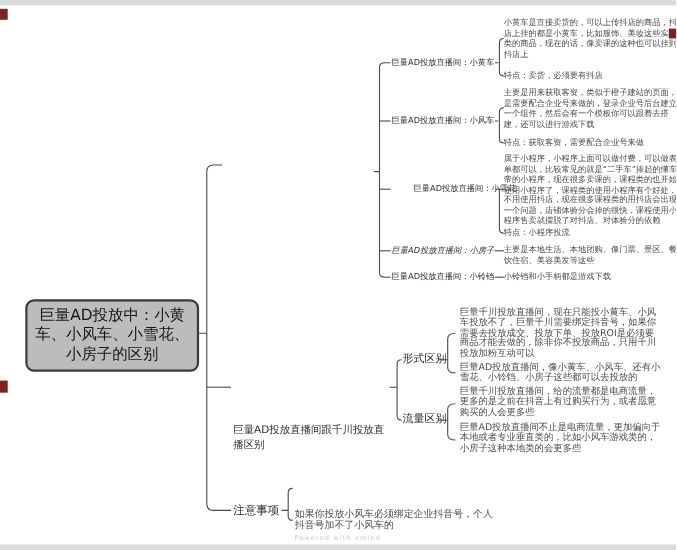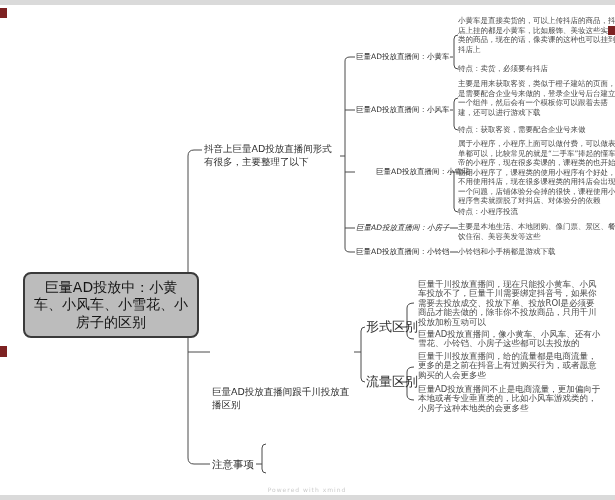--- a/index.html
+++ b/index.html
@@ -6,36 +6,36 @@
   #canvas{
     position:relative;width:615px;height:500px;background:#ffffff;
     font-family:"DejaVu Sans",sans-serif;color:#3d3d3d;overflow:hidden;
   }
   .edgebar{position:absolute;left:0;width:615px;height:5px;background:#dadada;}
   #edgebar-top{top:0;}
   #edgebar-bottom{bottom:0;}
   svg.connectors{position:absolute;left:0;top:0;}
   .node{position:absolute;line-height:1.25;}
   .root-topic{
-    left:23px;top:272px;width:176px;height:66px;
+    left:23px;top:272px;width:158px;height:66px;
     background:#bcbcbc;border:2px solid #3a3a3a;border-radius:8px;
     display:flex;align-items:center;justify-content:center;text-align:center;
     font-size:14px;color:#151515;box-sizing:border-box;padding:2px 6px;
   }
   .main-label{font-size:9.5px;line-height:13px;color:#2e2e2e;}
   .branch1-label{left:204px;top:142px;width:136px;}
   .branch2-label{left:212px;top:341px;width:142px;margin-top:44px;}
   .branch3-label{left:212px;top:457px;width:60px;font-size:10.5px;line-height:14px;}
   .subtopic{font-size:7.5px;line-height:10px;color:#2e2e2e;white-space:nowrap;}
   .sub-c0{left:356px;top:52px;}
   .sub-c1{left:356px;top:105px;}
   .sub-c2{left:376px;top:167px;text-align:right;}
   .sub-c3{left:356px;top:223px;font-style:italic;}
   .sub-c4{left:356px;top:247px;}
-  .difftopic{font-size:13px;line-height:11px;color:#2e2e2e;white-space:nowrap;}
+  .difftopic{font-size:10px;line-height:11px;color:#2e2e2e;white-space:nowrap;}
   .diff-form{left:366px;top:321px;}
   .diff-traffic{left:366px;top:376px;}
   .detail{font-size:7.5px;line-height:9.5px;color:#4a4a4a;width:160px;left:458px;}
   .det-d0{top:16px;}
   .det-f0{top:64px;}
   .det-d1{top:79px;}
   .det-f1{top:125px;}
   .det-d2{top:139px;}
   .det-f2{top:207px;}
   .det-d3{top:222px;}
@@ -79,21 +79,20 @@
     <path d="M 450 228 H 458"></path>
     <path d="M 450 252 H 458"></path>
     <path d="M 354 352 H 361 M 365 327 Q 361 327 361 331 V 378 Q 361 382 365 382"></path>
     <path d="M 398 327 H 407 M 414 303 Q 407 303 407 308 V 334 Q 407 339 414 339"></path>
     <path d="M 398 382 H 407 M 414 367 Q 407 367 407 372 V 395 Q 407 400 414 400"></path>
     <path d="M 256 464 H 262 M 266 444 Q 262 444 262 448 V 469 Q 262 473 266 473"></path>
   </svg>
 
   <div class="node root-topic">巨量AD投放中：小黄车、小风车、小雪花、小房子的区别</div>
 
-  <div class="node main-label branch1-label">抖音上巨量AD投放直播间形式有很多，主要整理了以下</div>
   <div class="node main-label branch2-label">巨量AD投放直播间跟千川投放直播区别</div>
   <div class="node main-label branch3-label">注意事项</div>
 
   <div class="node subtopic sub-c0">巨量AD投放直播间：小黄车</div>
   <div class="node subtopic sub-c1">巨量AD投放直播间：小风车</div>
   <div class="node subtopic sub-c2">巨量AD投放直播间：小雪花</div>
   <div class="node subtopic sub-c3">巨量AD投放直播间：小房子</div>
   <div class="node subtopic sub-c4">巨量AD投放直播间：小铃铛</div>
 
   <div class="node detail det-d0">小黄车是直接卖货的，可以上传抖店的商品，抖店上挂的都是小黄车，比如服饰、美妆这些实物类的商品，现在的话，像卖课的这种也可以挂到抖店上</div>
@@ -106,19 +105,20 @@
   <div class="node detail det-d4">小铃铛和小手柄都是游戏下载</div>
 
   <div class="node difftopic diff-form">形式区别</div>
   <div class="node difftopic diff-traffic">流量区别</div>
 
   <div class="node detail2 det-formA">巨量千川投放直播间，现在只能投小黄车、小风车投放不了，巨量千川需要绑定抖音号，如果你需要去投放成交、投放下单、投放ROI是必须要商品才能去做的，除非你不投放商品，只用千川投放加粉互动可以</div>
   <div class="node detail2 det-formB">巨量AD投放直播间，像小黄车、小风车、还有小雪花、小铃铛、小房子这些都可以去投放的</div>
   <div class="node detail2 det-trafficA">巨量千川投放直播间，给的流量都是电商流量，更多的是之前在抖音上有过购买行为，或者愿意购买的人会更多些</div>
   <div class="node detail2 det-trafficB">巨量AD投放直播间不止是电商流量，更加偏向于本地或者专业垂直类的，比如小风车游戏类的，小房子这种本地类的会更多些</div>
 
+  <div class="node detail3 det-noteB">如果你投放小风车必须绑定企业抖音号，个人抖音号加不了小风车的</div>
 
   <div class="node watermark">Powered with xmind</div>
   <div class="stamp stamp1"></div>
   <div class="stamp stamp2"></div>
   <div class="stamp stamp3"></div>
 
 </div>
 
 </body></html>

